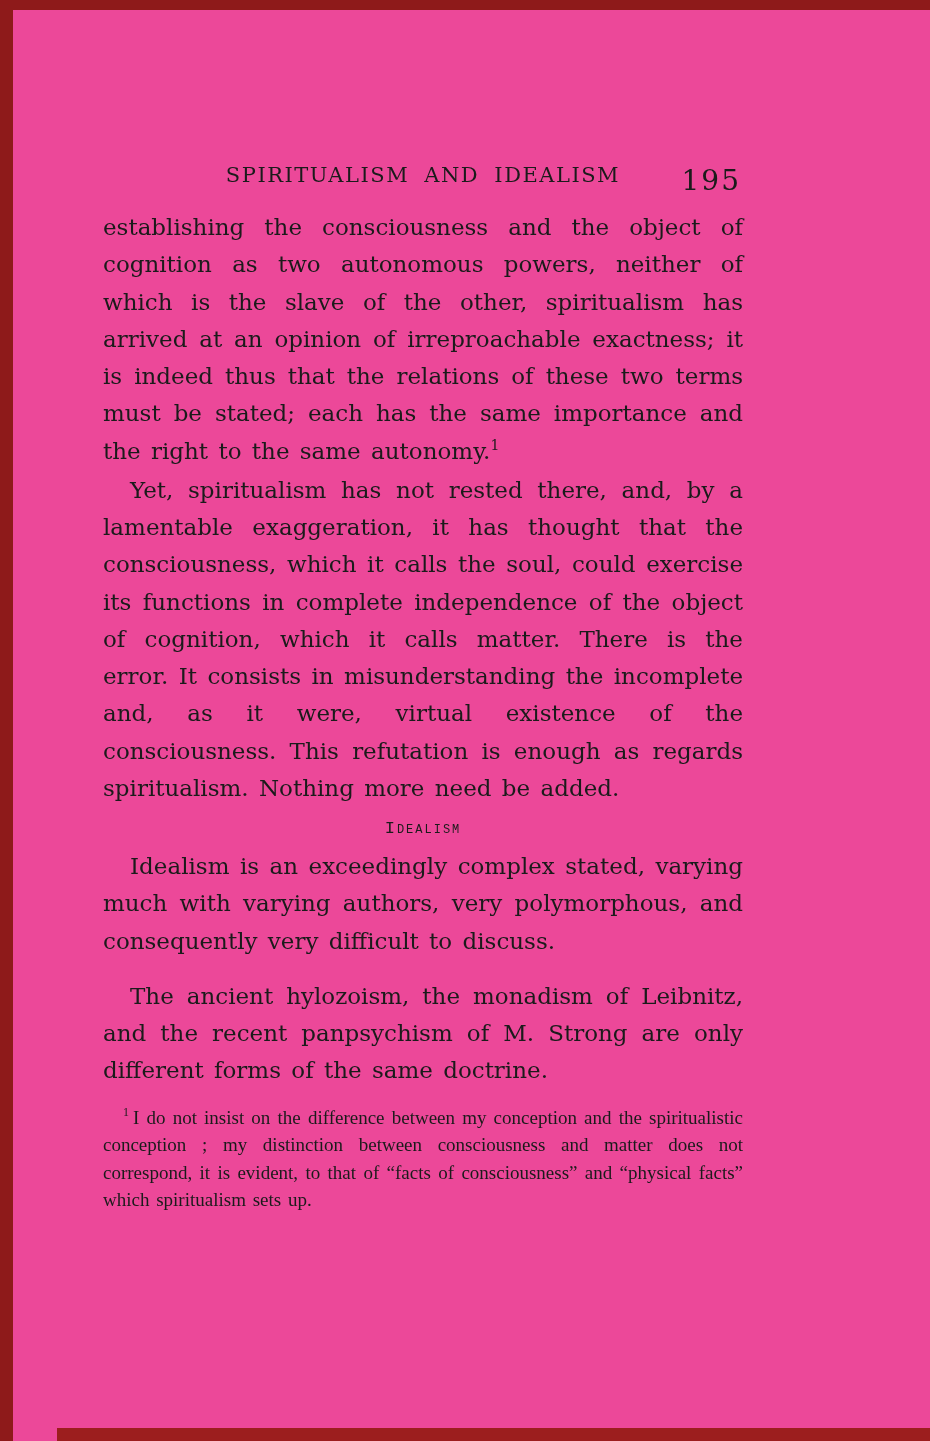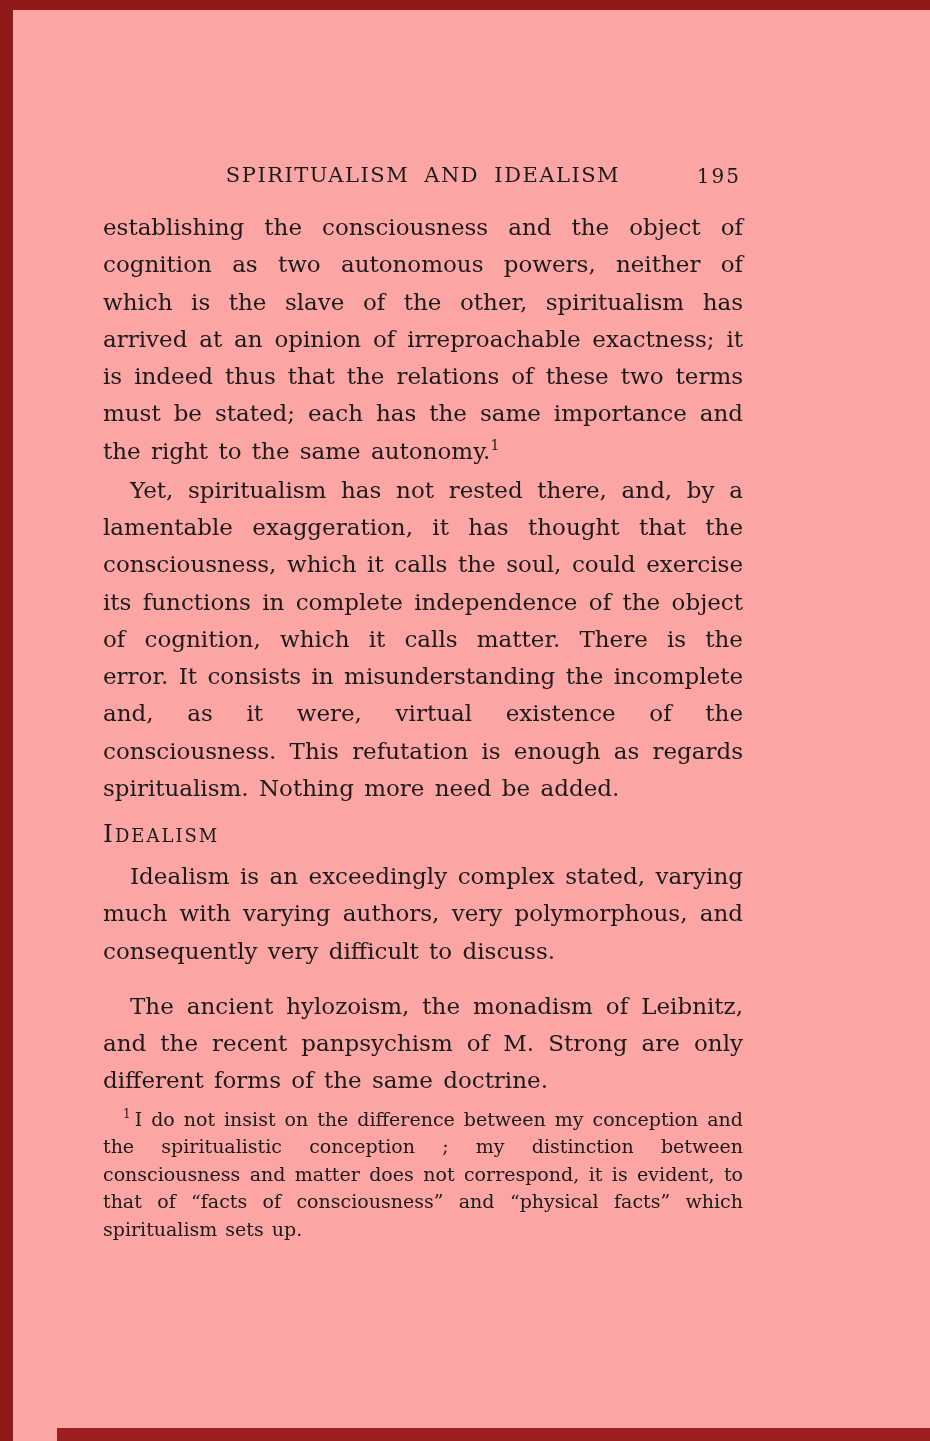--- a/index.html
+++ b/index.html
@@ -6,21 +6,21 @@
   body {
     width: 930px;
     height: 1441px;
     background: #f6f5f1;
     font-family: "DejaVu Serif", "Liberation Serif", serif;
   }
   .page {
     position: relative;
     width: 930px;
     height: 1441px;
-    background: #fca5a5;
+    background: #ec4899;
     overflow: hidden;
   }
   
   .edge { position: absolute; background: #8e1a1a; }
   .edge-top    { top: 0; left: 0; width: 930px; height: 10px; }
   .edge-left   { top: 0; left: 0; width: 13px; height: 1441px; }
   .edge-bottom { bottom: 0; left: 57px; right: 0; height: 13px; background: #9c1e1e; }
 
   .text-block {
     position: absolute;
@@ -35,54 +35,56 @@
     font-size: 21px;
     letter-spacing: 1.5px;
     word-spacing: 7px;
     margin-bottom: 22px;
     white-space: nowrap;
   }
   .page-number {
     position: absolute;
     right: 2px;
     top: 1px;
-    font-size: 20px;
+    font-size: 28px;
     letter-spacing: 2px;
     word-spacing: normal;
   }
   .para {
     margin: 0 0 2px 0;
     font-size: 23px;
     line-height: 1.62;
     text-align: justify;
     word-spacing: 3px;
   }
   .para.no-indent { text-indent: 0; }
   .para.indent    { text-indent: 27px; }
   .fn-ref {
     font-size: 14px;
     line-height: 0;
     vertical-align: super;
   }
   .section-heading {
     font-variant: small-caps;
     font-weight: normal;
-    font-size: 25px;
+    font-size: 17px;
     letter-spacing: 2px;
-    text-align: left;
+    text-align: center;
     margin: 12px 0 10px 0;
+    font-family: Liberation Mono, monospace;
   }
   .gap-before { margin-top: 18px; }
   .footnote {
-    margin-top: 6px;
+    margin-top: 14px;
     font-size: 19px;
     line-height: 1.45;
     text-align: justify;
     text-indent: 20px;
     word-spacing: 2px;
+    font-family: Liberation Serif, serif;
   }
   .fn-marker {
     font-size: 12px;
     line-height: 0;
     vertical-align: super;
     margin-right: 4px;
   }
 </style>
 </head>
 <body>

